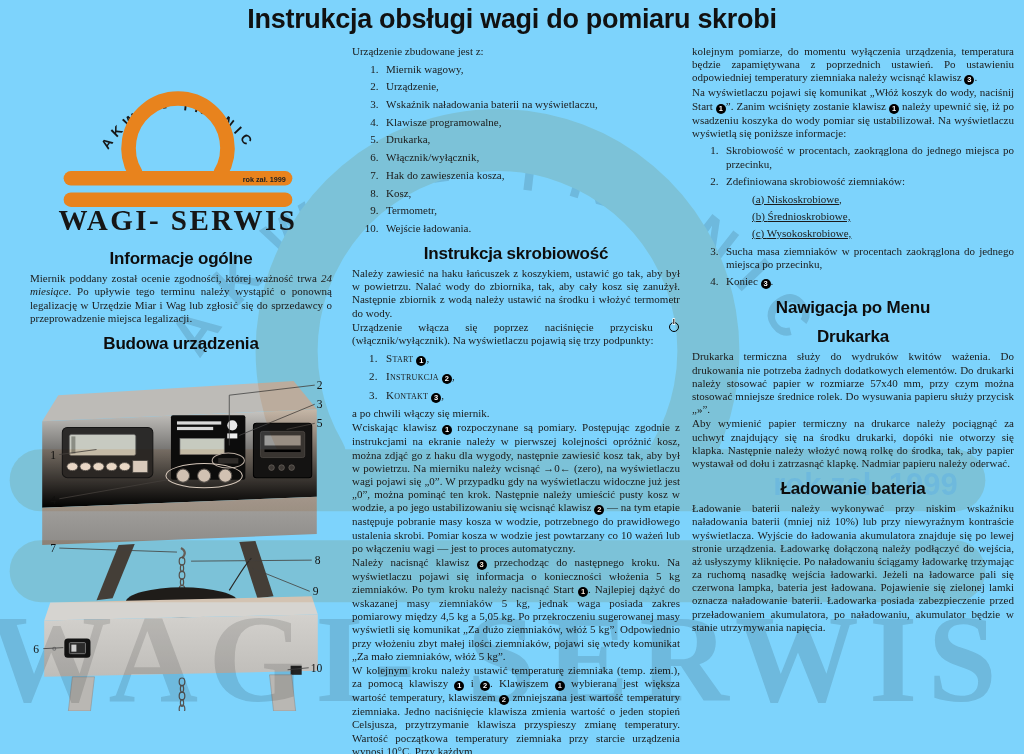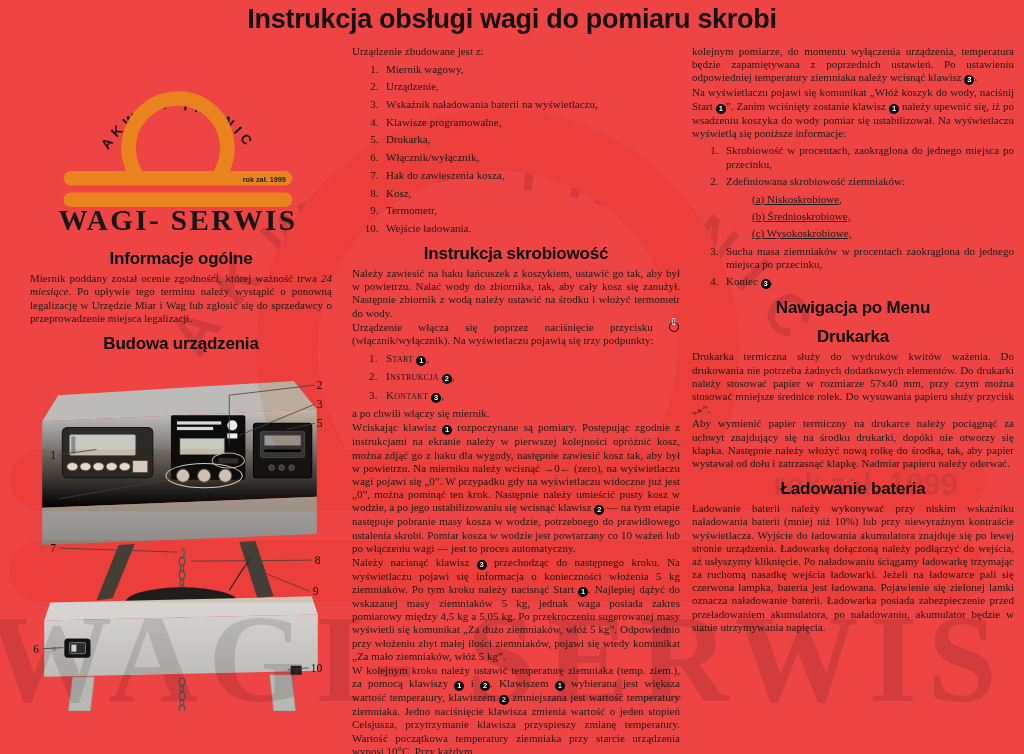--- a/index.html
+++ b/index.html
@@ -1,16 +1,16 @@
 <!DOCTYPE html>
 <html><head>
 <meta charset="utf-8">
 <style>
   html,body{margin:0;padding:0;background:#e8e8e8;}
-  .page{position:relative;width:1024px;height:754px;background:#ef4444;overflow:hidden;
+  .page{position:relative;width:1024px;height:754px;background:#7dd3fc;overflow:hidden;
         font-family:"Liberation Serif","DejaVu Serif",serif;color:#1b1b1b;margin:0 auto;}
   .title{position:absolute;top:4px;left:0;right:0;text-align:center;
          font:bold 27px "Liberation Sans",sans-serif;letter-spacing:-.3px;color:#111;z-index:2;}
   .col{position:absolute;top:45px;font-size:11px;line-height:1.2;text-align:justify;z-index:2;}
   .col-left{left:30px;width:302px;}
   .col-mid{left:352px;width:328px;}
   .col-right{left:692px;width:322px;}
   .h{font:bold 17px "Liberation Sans",sans-serif;letter-spacing:-.2px;margin:9px 0 3px;text-align:center;color:#0d0d0d;}
   .p{margin:0 0 1px;}
   .em{font-style:italic;}

